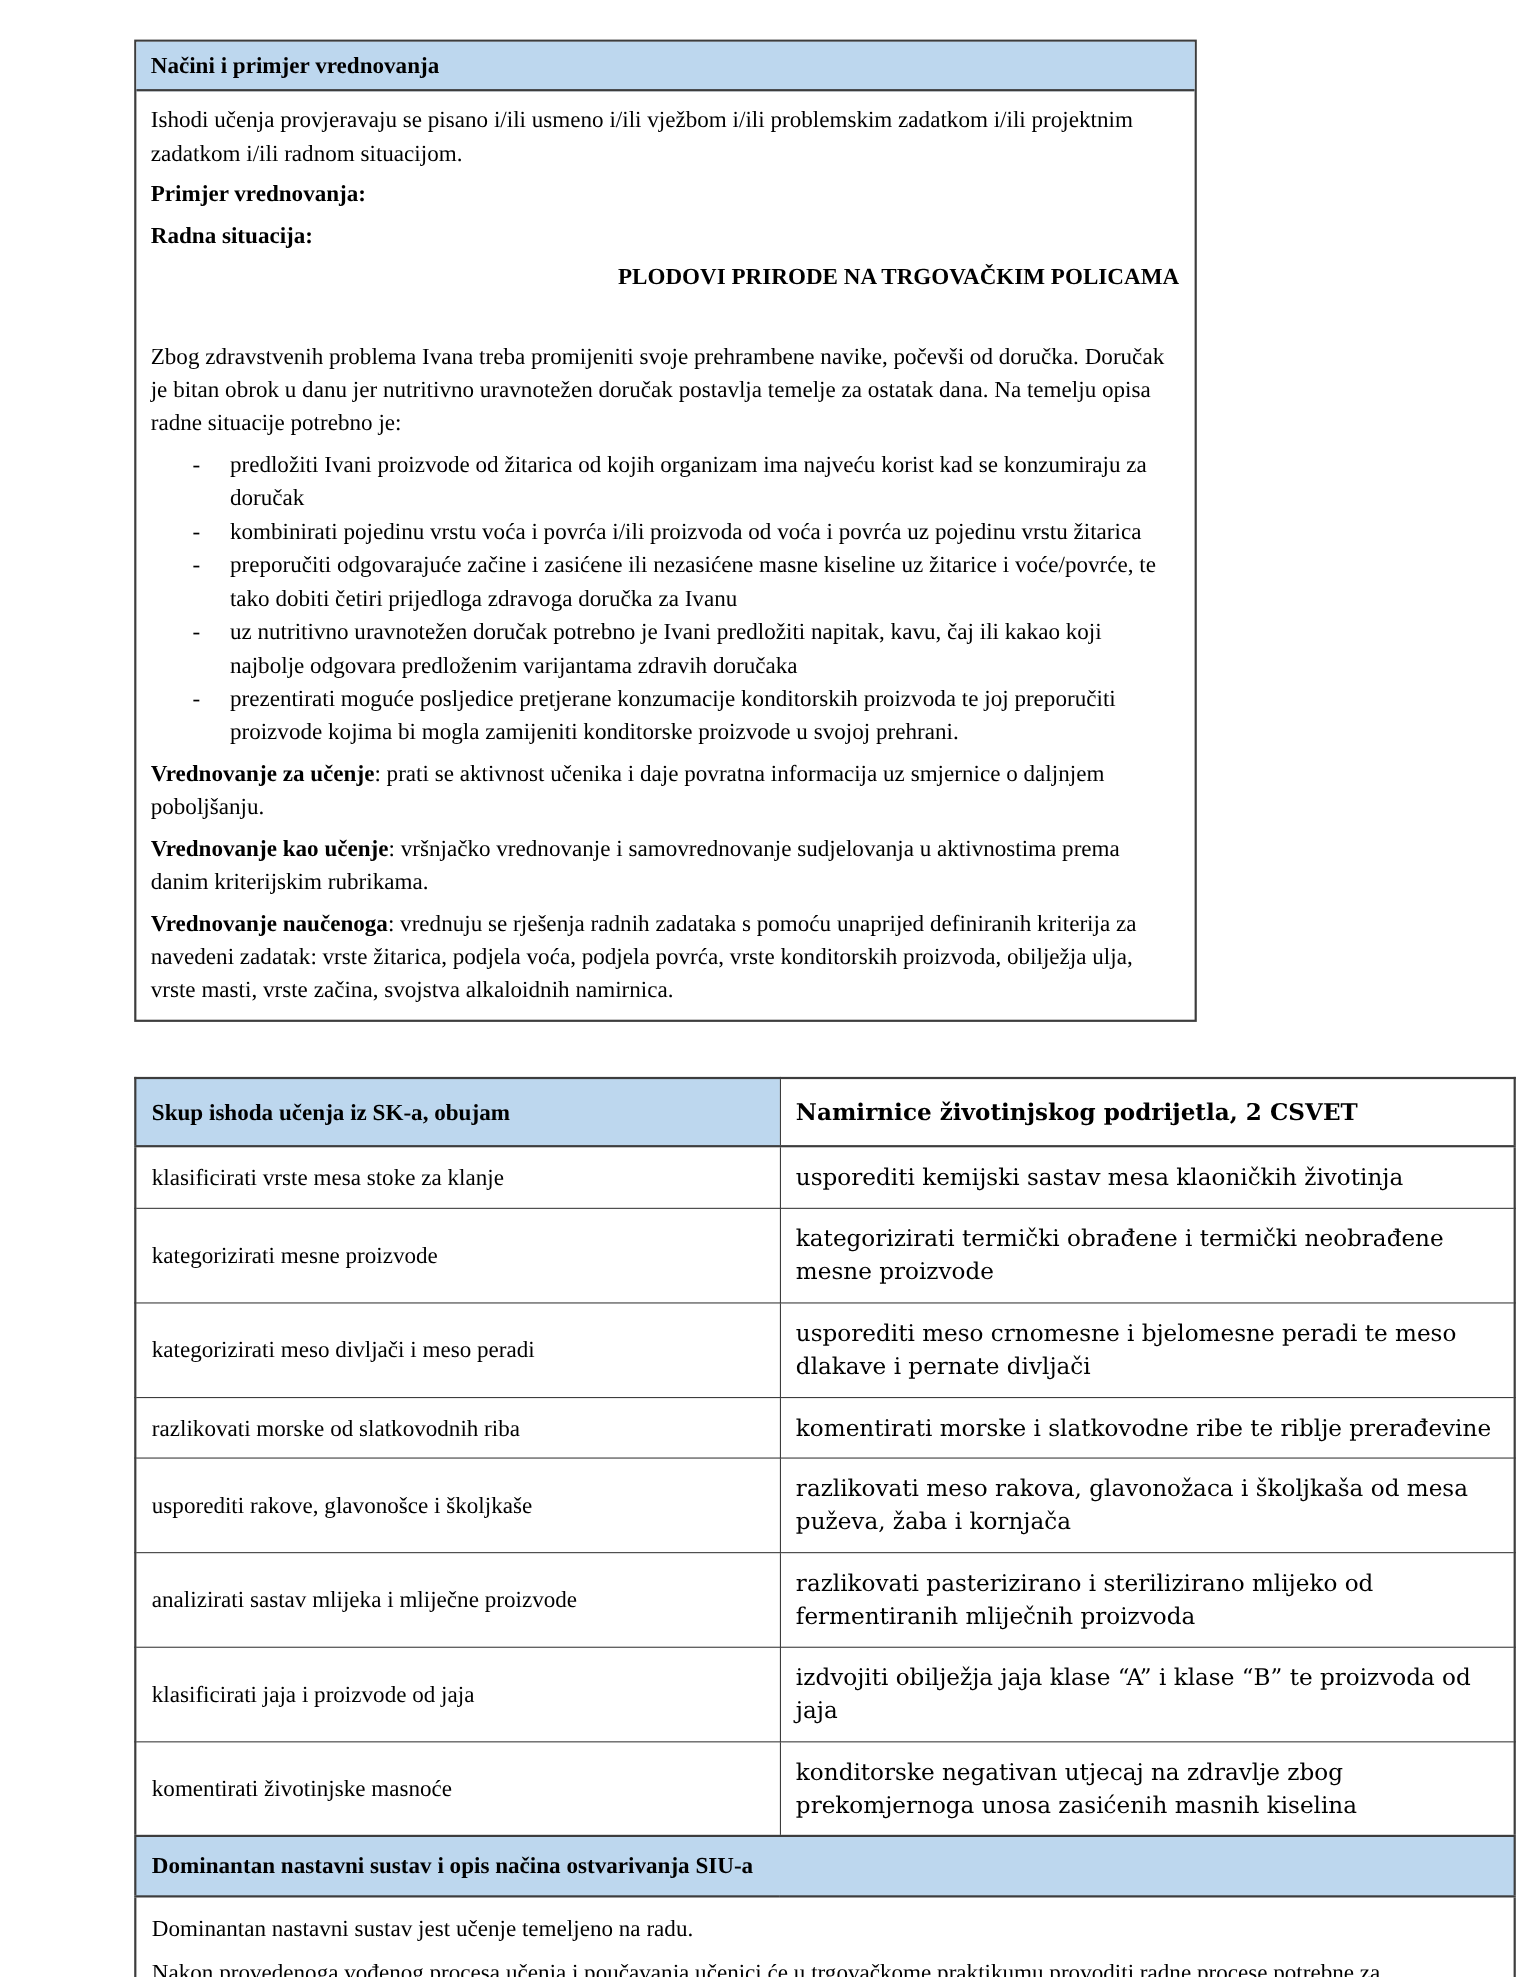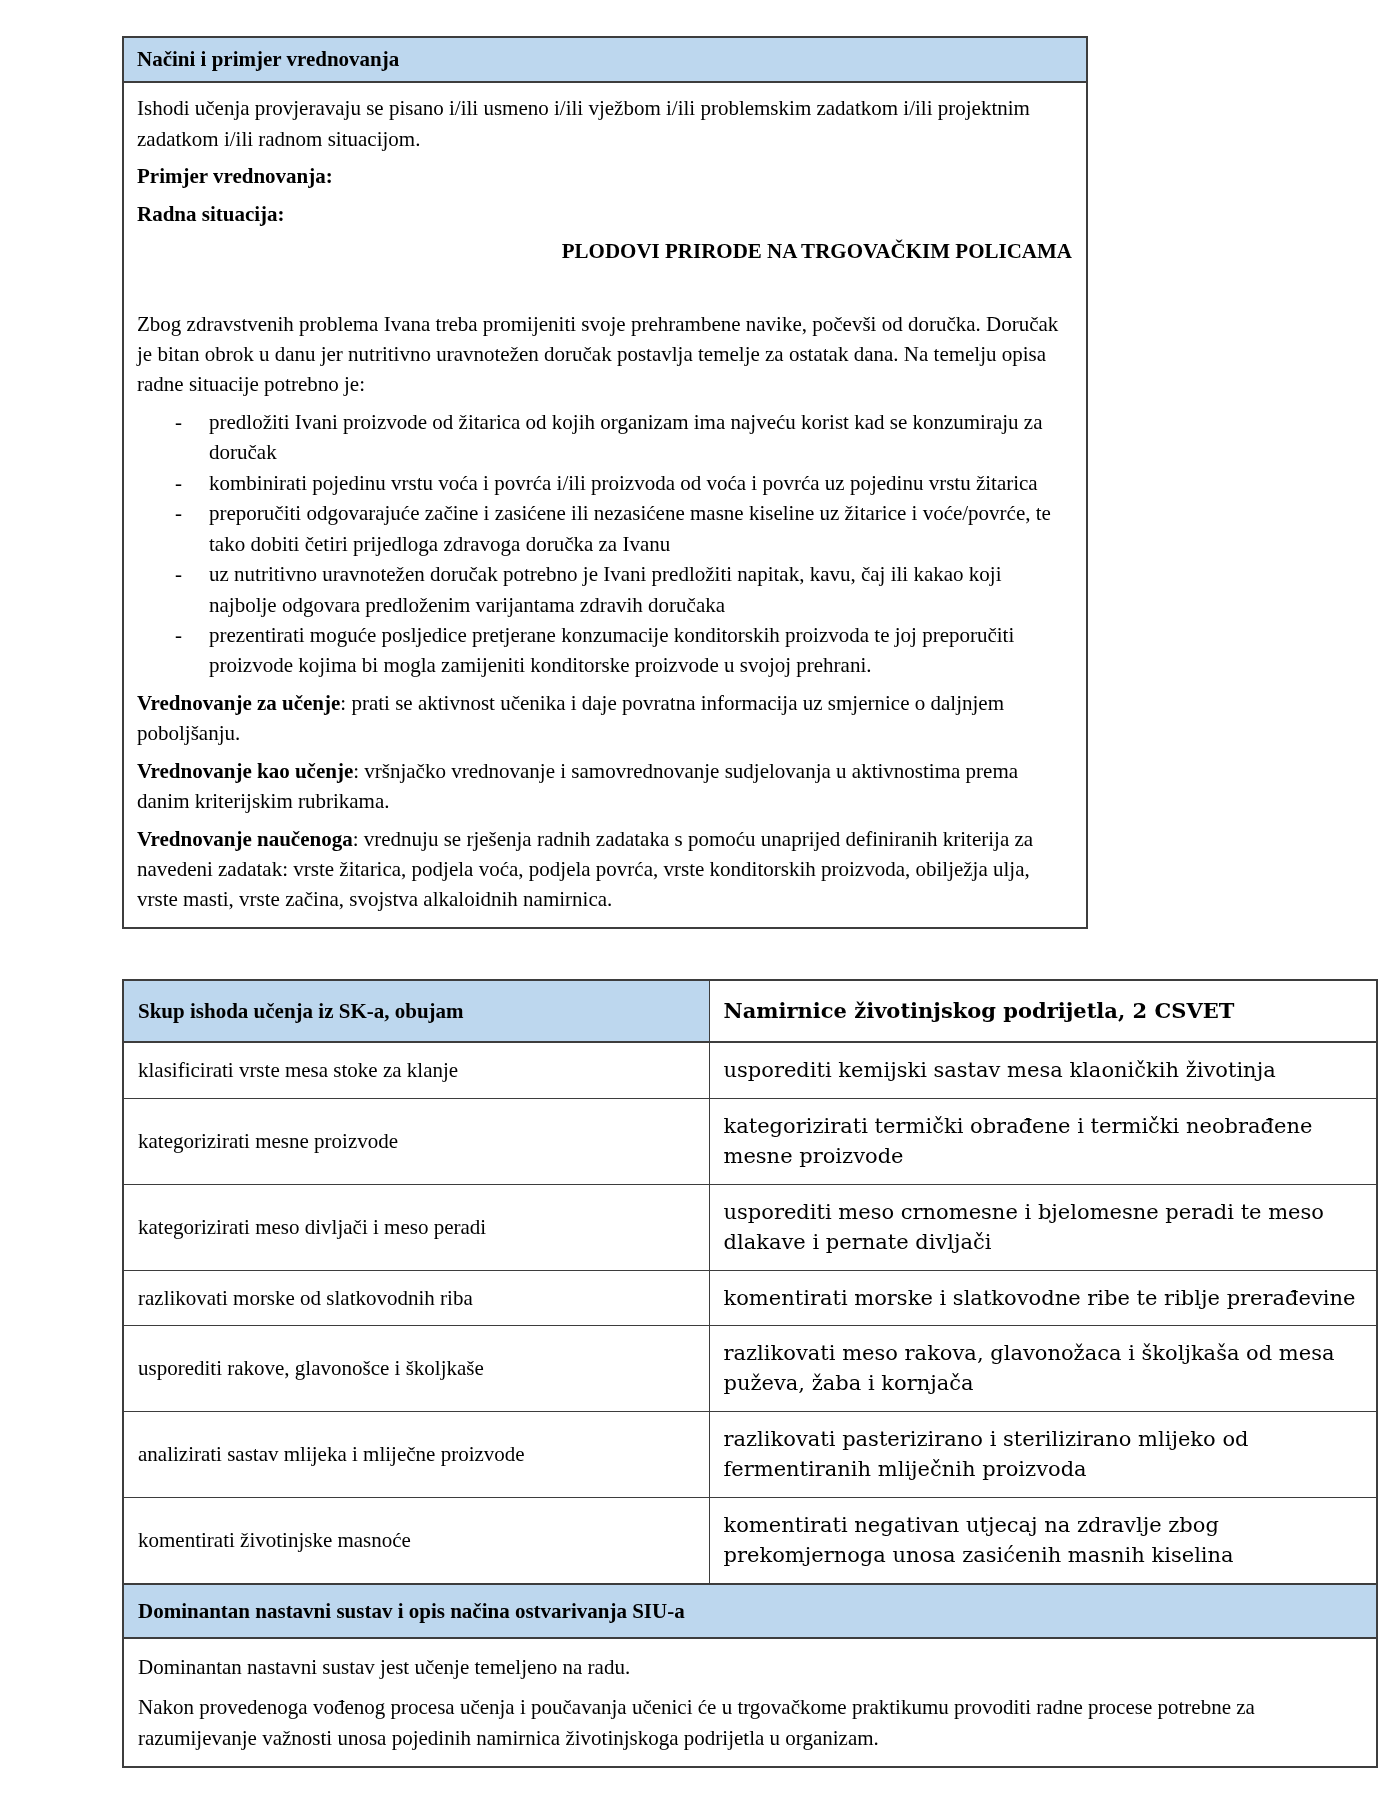--- a/index.html
+++ b/index.html
@@ -178,22 +178,26 @@
       </tr>
       <tr>
         <td class="col-left">usporediti rakove, glavonošce i školjkaše</td>
         <td class="col-right cell-wide">razlikovati meso rakova, glavonožaca i školjkaša od mesa puževa, žaba i kornjača</td>
       </tr>
       <tr>
         <td class="col-left">analizirati sastav mlijeka i mliječne proizvode</td>
         <td class="col-right cell-wide">razlikovati pasterizirano i sterilizirano mlijeko od fermentiranih mliječnih proizvoda</td>
       </tr>
       <tr>
+        <td class="col-left">klasificirati jaja i proizvode od jaja</td>
+        <td class="col-right cell-wide">izdvojiti obilježja jaja klase “A” i klase “B” te proizvoda od jaja</td>
+      </tr>
+      <tr>
         <td class="col-left">komentirati životinjske masnoće</td>
-        <td class="col-right cell-wide">komentirati negativan utjecaj na zdravlje zbog prekomjernoga unosa zasićenih masnih kiselina</td>
+        <td class="col-right cell-wide">konditorske negativan utjecaj na zdravlje zbog prekomjernoga unosa zasićenih masnih kiselina</td>
       </tr>
 
       <tr class="section-hdr">
         <td colspan="2">Dominantan nastavni sustav i opis načina ostvarivanja SIU-a</td>
       </tr>
       <tr class="section-body">
         <td colspan="2">
           <p>Dominantan nastavni sustav jest učenje temeljeno na radu.</p>
           <p>Nakon provedenoga vođenog procesa učenja i poučavanja učenici će u trgovačkome praktikumu provoditi radne procese potrebne za razumijevanje važnosti unosa pojedinih namirnica životinjskoga podrijetla u organizam.</p>
         </td>

